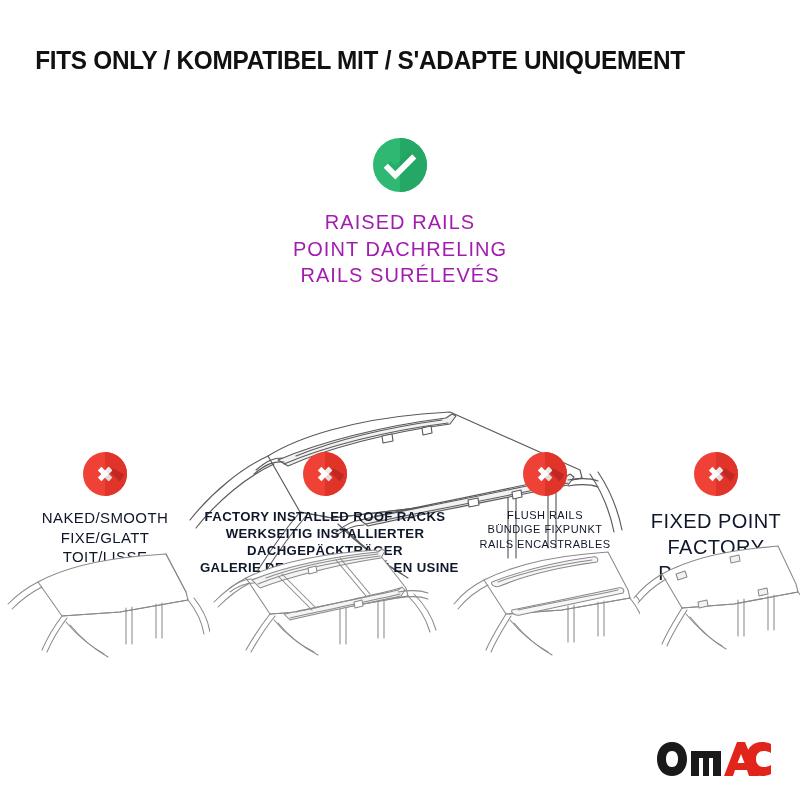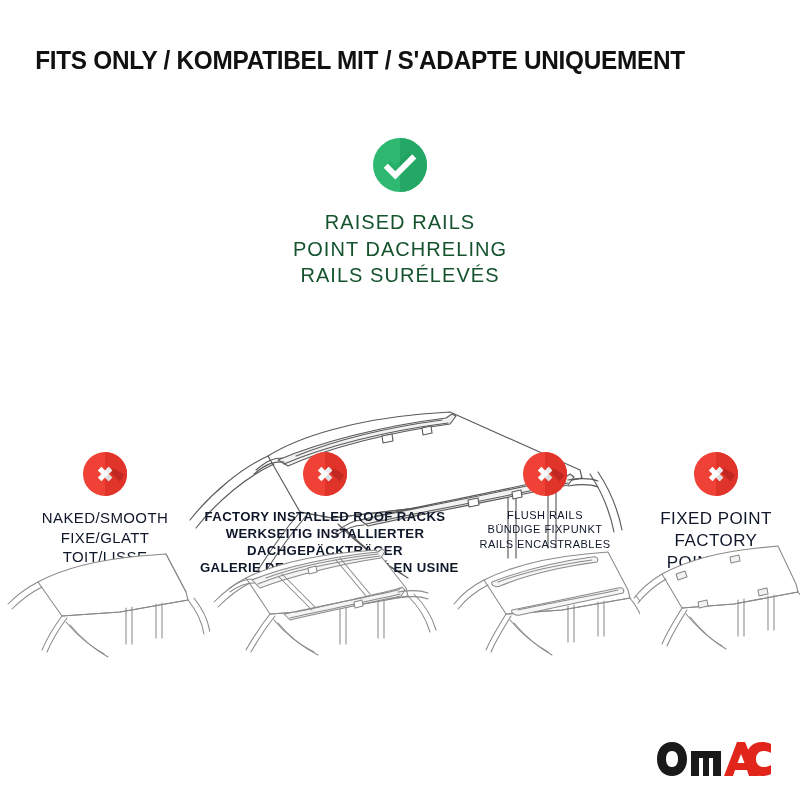--- a/index.html
+++ b/index.html
@@ -53,21 +53,21 @@
 
   .hero-labels {
     margin-top: 17px;
     line-height: 1.33;
   }
   .hero-labels .line {
     font-family: "Liberation Sans", sans-serif;
     font-weight: 400;
     font-size: 20px;
     letter-spacing: 1.05px;
-    color: #14532d;
+    color: #a21caf;
     white-space: nowrap;
   }
 
   .hero-art {
     position: absolute;
     top: 270px;
     left: 150px;
     width: 500px;
     height: 180px;
   }
@@ -113,21 +113,21 @@
   .cell-art svg { display: block; width: 100%; height: 100%; }
 
   .cell-1 { left: 0px;   width: 210px; }
   .cell-2 { left: 200px; width: 250px; }
   .cell-3 { left: 450px; width: 190px; }
   .cell-4 { left: 632px; width: 168px; }
 
   .cell-1 .cell-labels .line { letter-spacing: 0.4px; font-size: 15px; }
   .cell-2 .cell-labels .line { letter-spacing: 0.35px; font-size: 13.2px; font-weight: 700; }
   .cell-3 .cell-labels .line { letter-spacing: 0.45px; font-size: 11px; }
-  .cell-4 .cell-labels .line { letter-spacing: 0.45px; font-size: 17px; }
+  .cell-4 .cell-labels .line { letter-spacing: 0.45px; font-size: 20px; }
 
   .cell-1 .cell-art { top: 96px; }
   .cell-2 .cell-art { top: 96px; }
   .cell-3 .cell-art { top: 96px; }
   .cell-4 .cell-art { top: 88px; }
 
   
   .logo {
     position: absolute;
     right: 28px;

